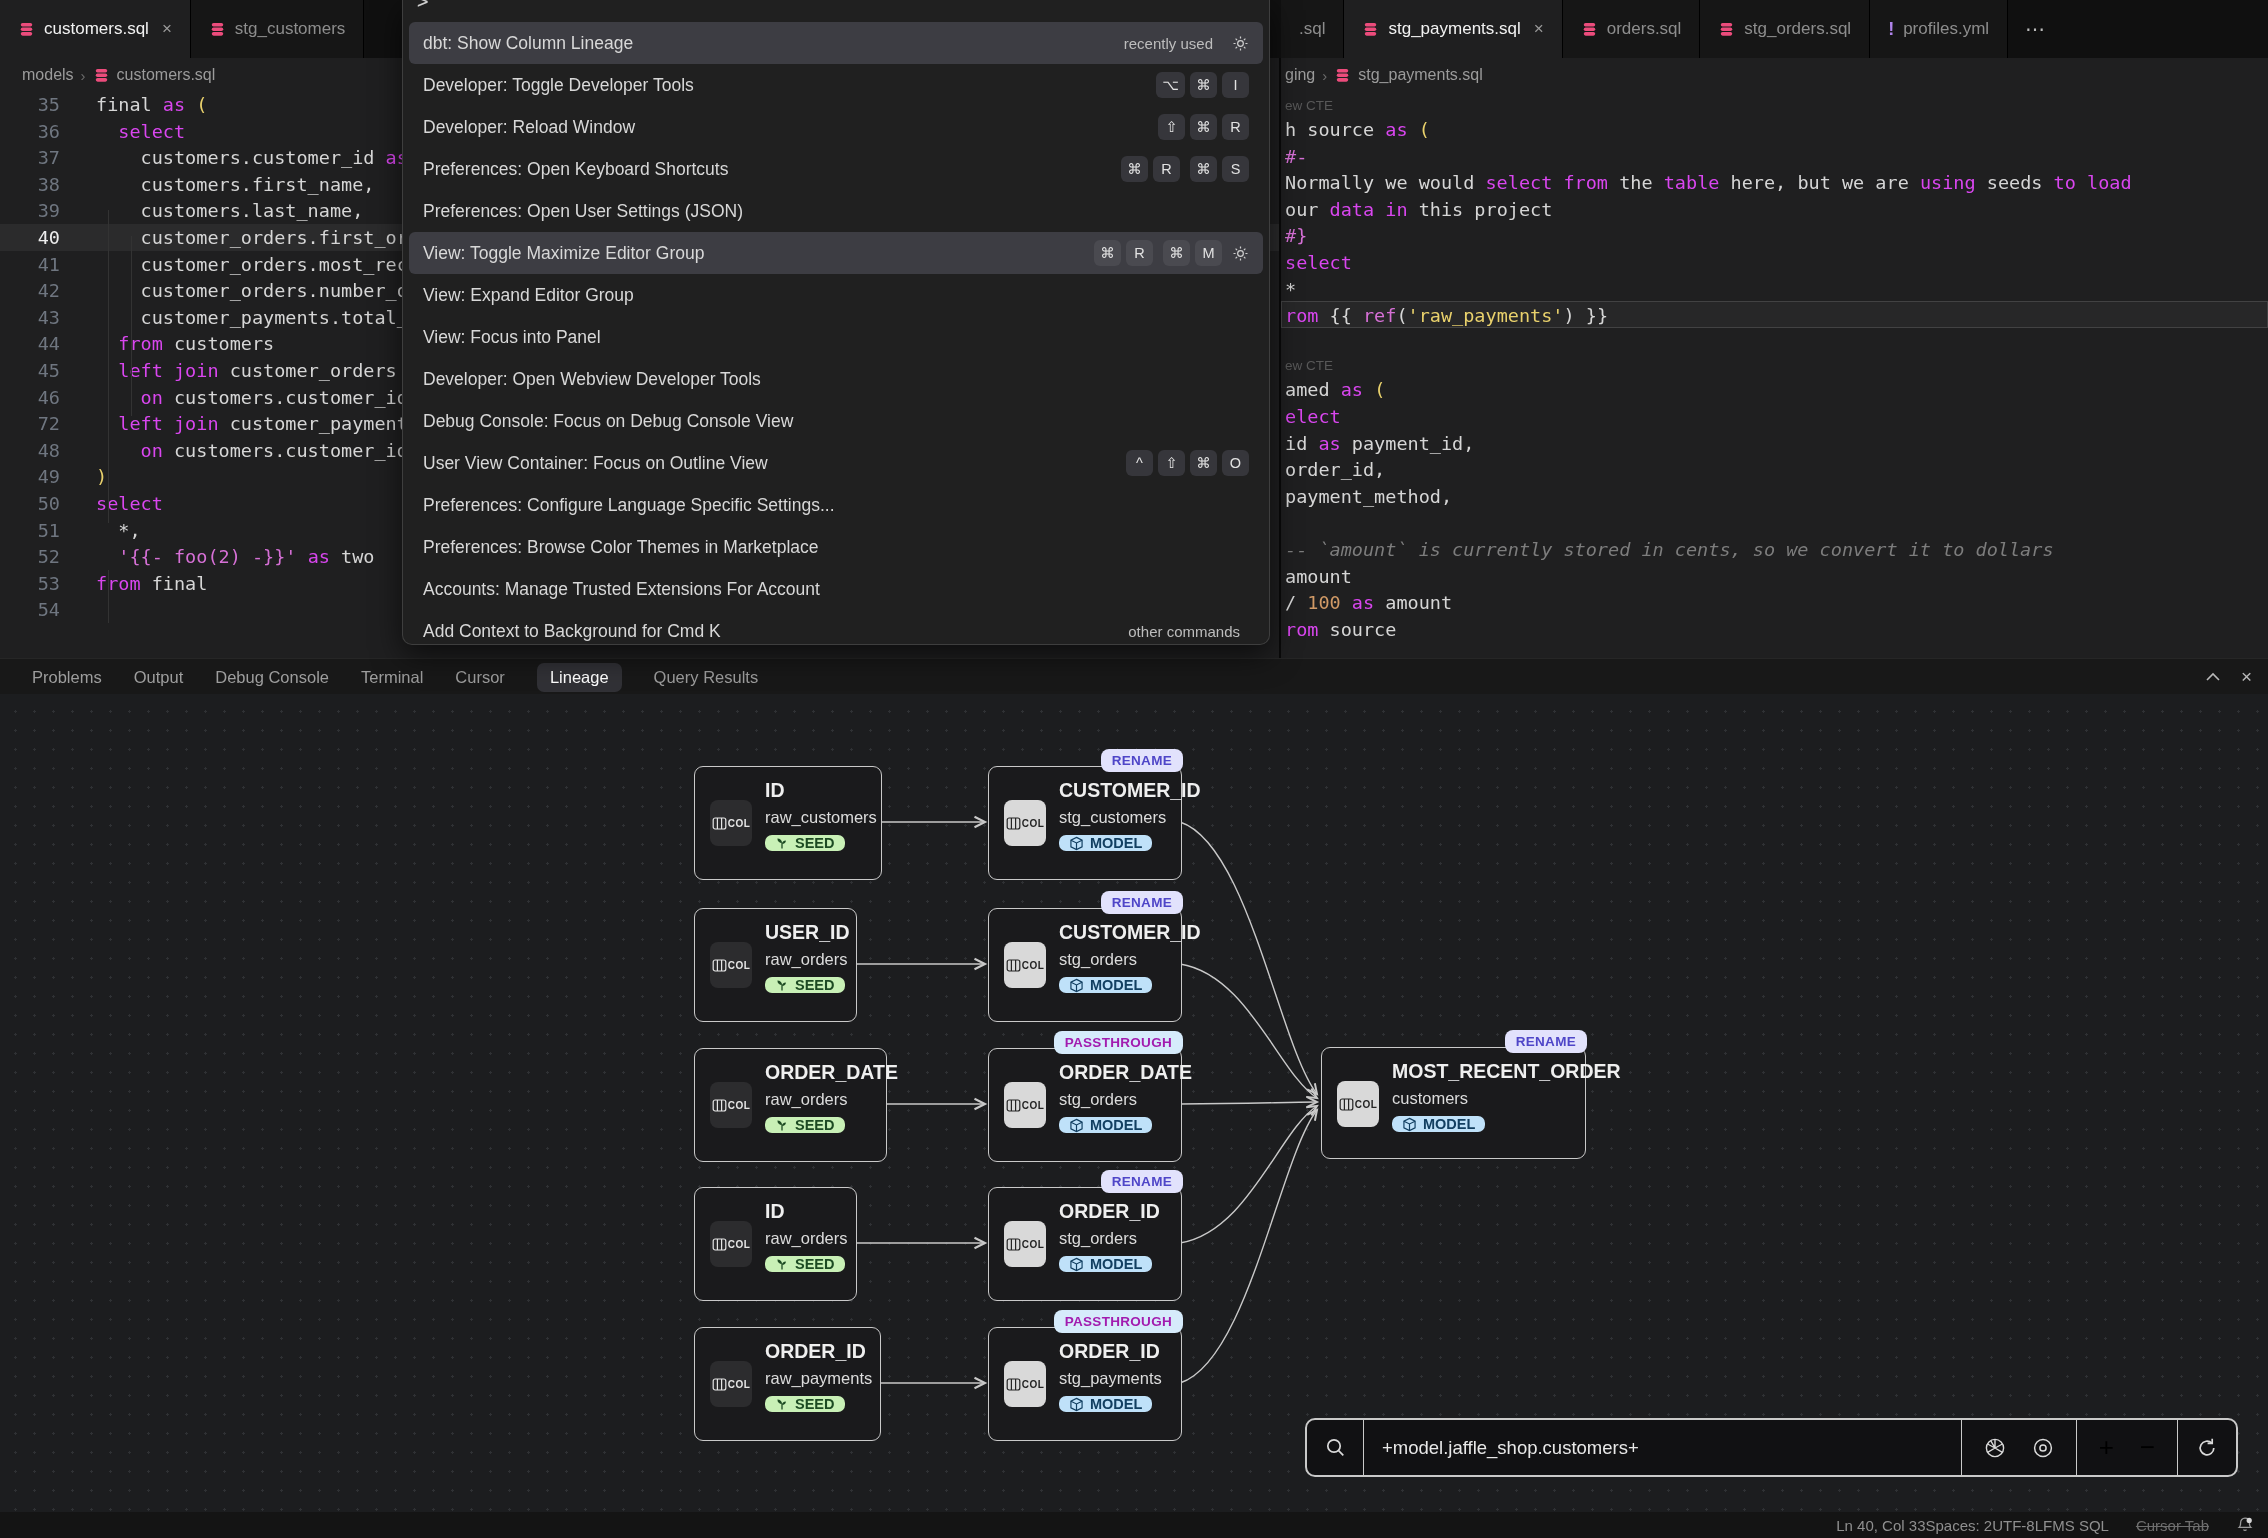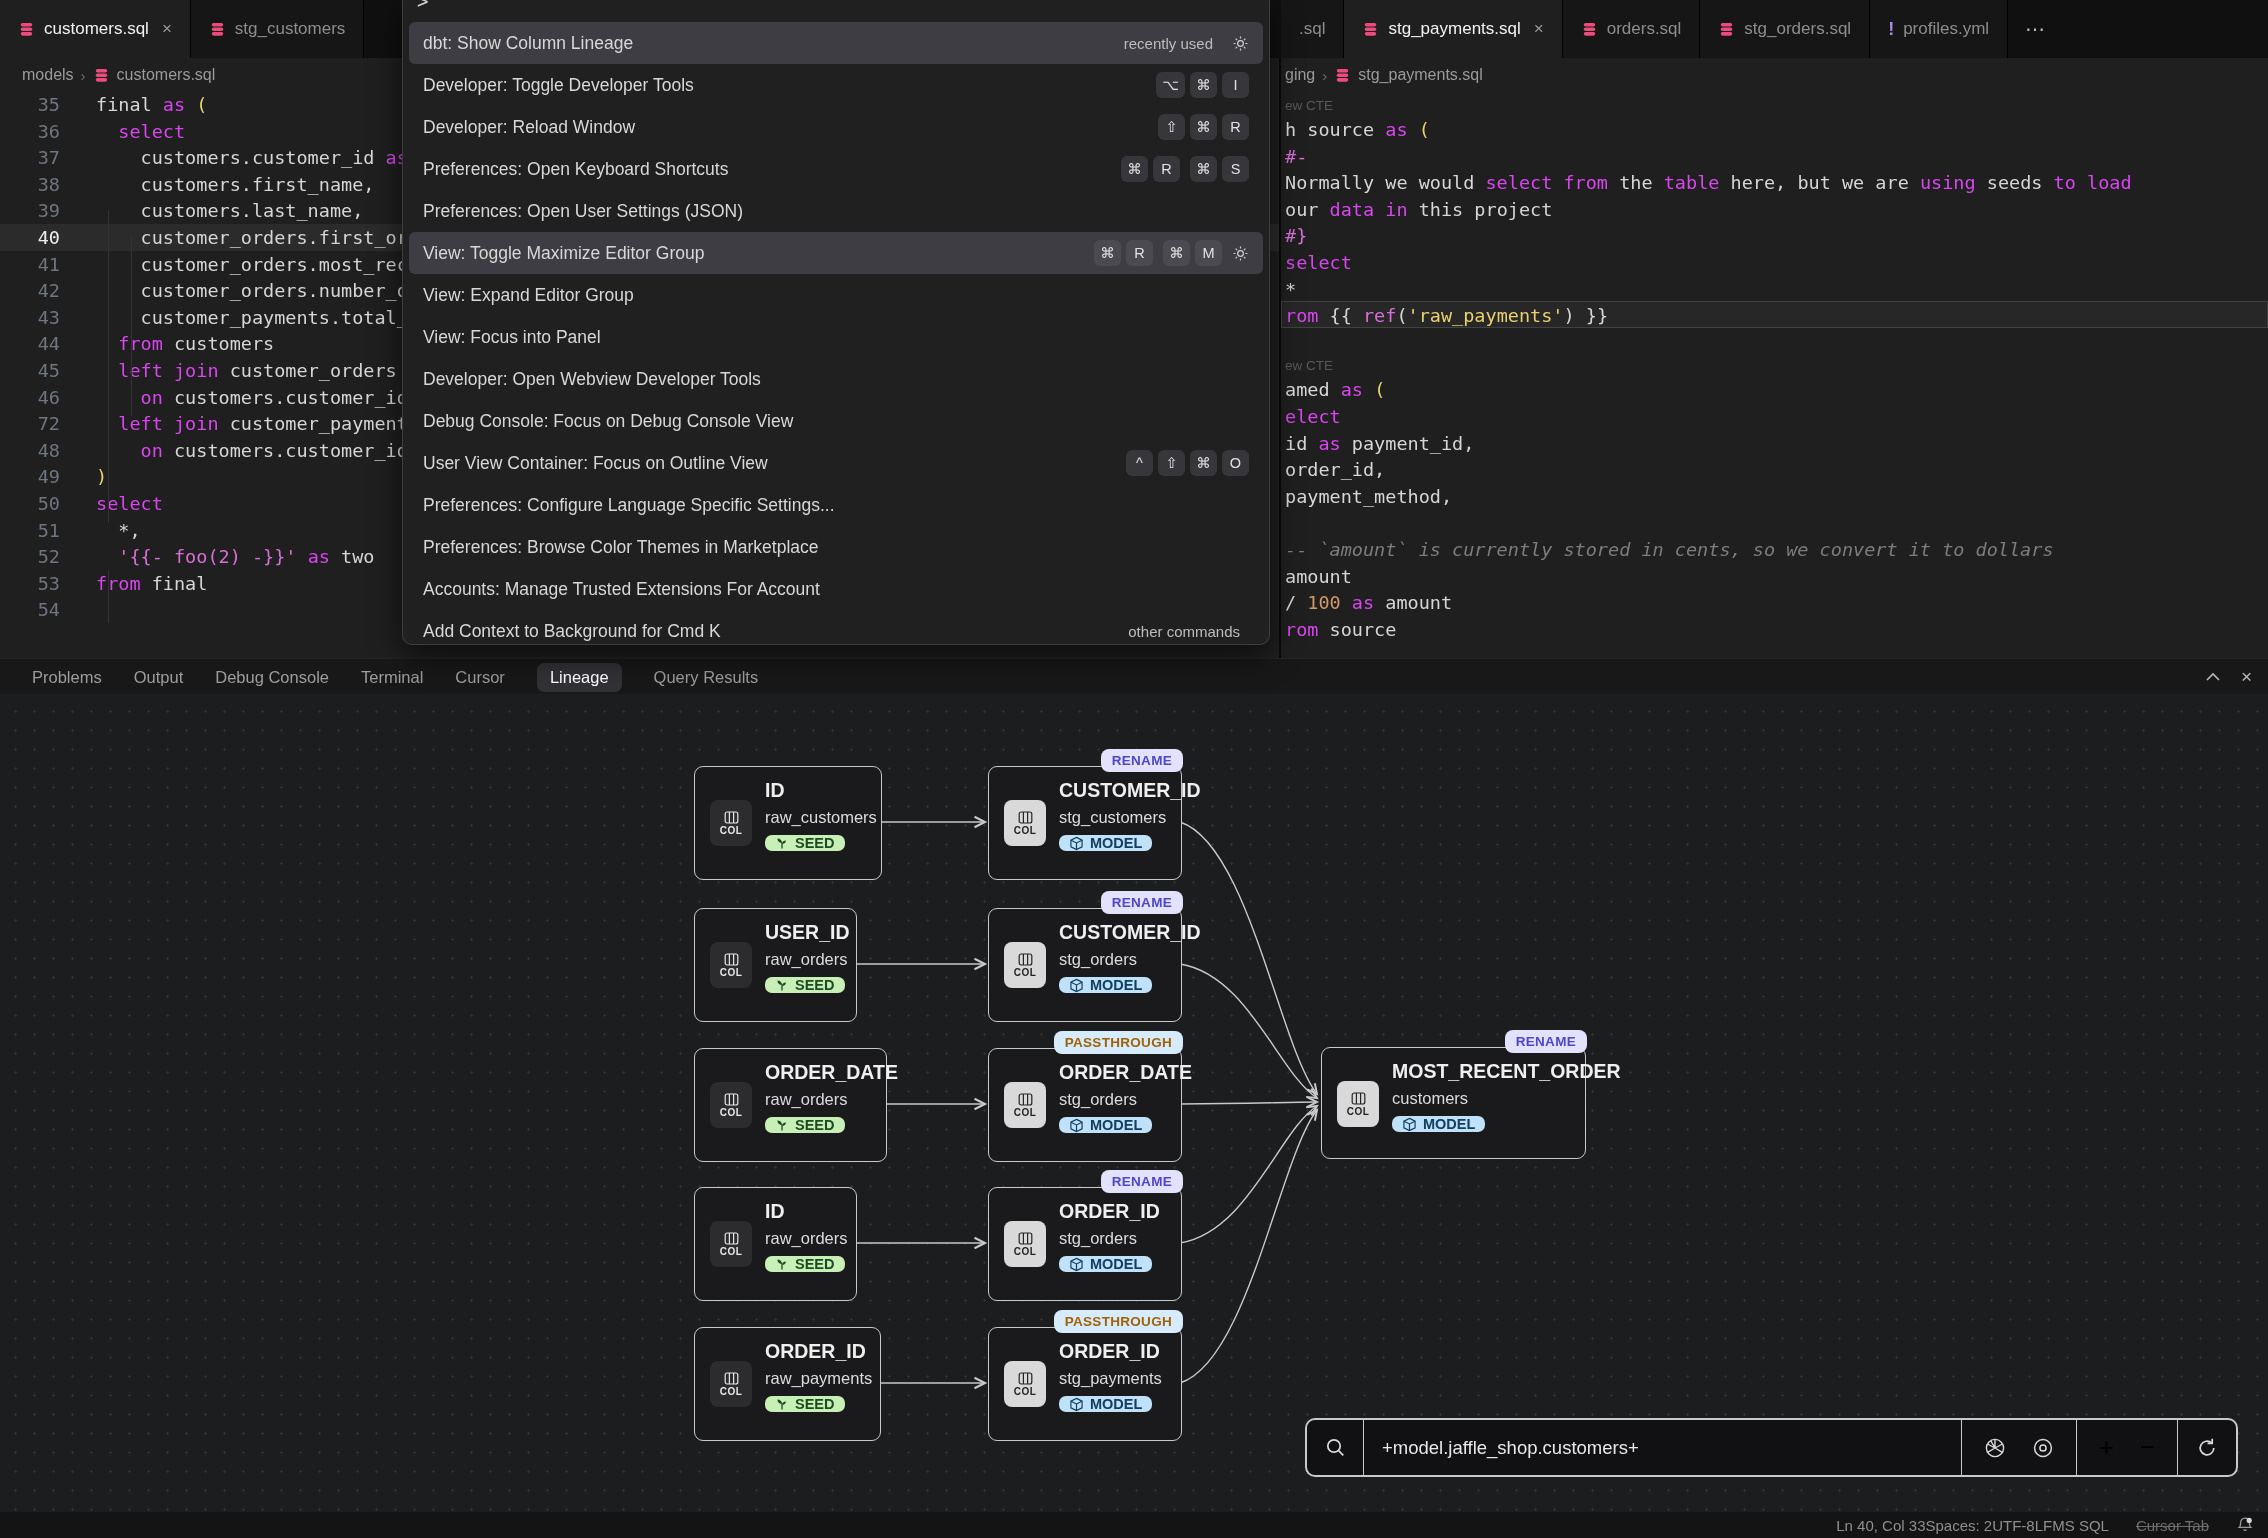--- a/index.html
+++ b/index.html
@@ -50,34 +50,34 @@
   #panelbar{position:absolute;left:0;top:658px;width:2268px;height:36px;background:#181818;border-top:1px solid #262626;}
   #panel-tabs{position:absolute;left:32px;top:0;height:36px;display:flex;align-items:center;gap:32px;}
   .ptab{color:#9d9d9d;font-size:16.5px;white-space:nowrap;}
   .ptab.active{color:#fff;background:#313136;border-radius:7px;padding:5px 13px;}
   #panel-actions{position:absolute;right:16px;top:0;height:36px;display:flex;align-items:center;gap:20px;color:#b9b9b9;}
   
   #canvas{position:absolute;left:0;top:694px;width:2268px;height:818px;background:#1c1d1f;
     background-image:radial-gradient(#2f3134 1.1px,transparent 1.3px);background-size:19px 19px;background-position:6px 8px;}
   #edges{position:absolute;left:0;top:0;}
   .ln-node{position:absolute;background:#1a1a1c;border:1px solid #c9c9c9;border-radius:9px;}
-  .chip{position:absolute;left:15px;top:33px;width:42px;height:46px;border-radius:8px;display:flex;flex-direction:column;
+  .chip{position:absolute;left:15px;top:33px;width:42px;height:46px;border-radius:8px;display:flex;flex-direction:row;
     align-items:center;justify-content:center;gap:1px;}
   .chip.dark{background:#2c2c2e;color:#e6e6e6;}
   .chip.light{background:#d9d9d9;color:#242424;}
   .chip .collbl{font-size:10px;font-weight:bold;letter-spacing:.5px;}
   .ln-title{position:absolute;left:70px;top:12px;color:#efefef;font-size:19.5px;font-weight:600;white-space:nowrap;}
   .ln-sub{position:absolute;left:70px;top:41px;color:#dcdcdc;font-size:16.5px;white-space:nowrap;}
   .ln-badge{position:absolute;left:70px;top:68px;height:16px;border-radius:7px;padding:0 10px;display:inline-flex;
     align-items:center;gap:6px;font-size:14.5px;font-weight:bold;}
   .badge-seed{background:#c8f0b6;color:#1c4a22;}
   .badge-model{background:#bfe1f9;color:#123f61;}
   .tagpill{position:absolute;border-radius:8px;padding:4px 11px;font-size:13.5px;font-weight:600;letter-spacing:.3px;white-space:nowrap;}
   .tag-rename{background:#e2e2fc;color:#4f46c8;}
-  .tag-passthrough{background:#d6ebfb;color:#a16207;}
+  .tag-passthrough{background:#d6ebfb;color:#a21caf;}
   
   #lin-toolbar{position:absolute;left:1305px;top:724px;width:933px;height:59px;background:#111113;
     border:2px solid #c9c9c9;border-radius:10px;box-sizing:border-box;display:flex;align-items:stretch;}
   .tb-cell{display:flex;align-items:center;justify-content:center;color:#e3e3e3;}
   .tb-sep{width:1px;background:#c9c9c9;}
   #tb-search{width:56px;}
   #tb-input{flex:1;background:transparent;border:none;outline:none;color:#e8e8e8;font-size:18.5px;
     font-family:"Liberation Sans",sans-serif;padding:0 18px;}
   .tb-icons{display:flex;align-items:center;gap:26px;padding:0 22px;}
   

